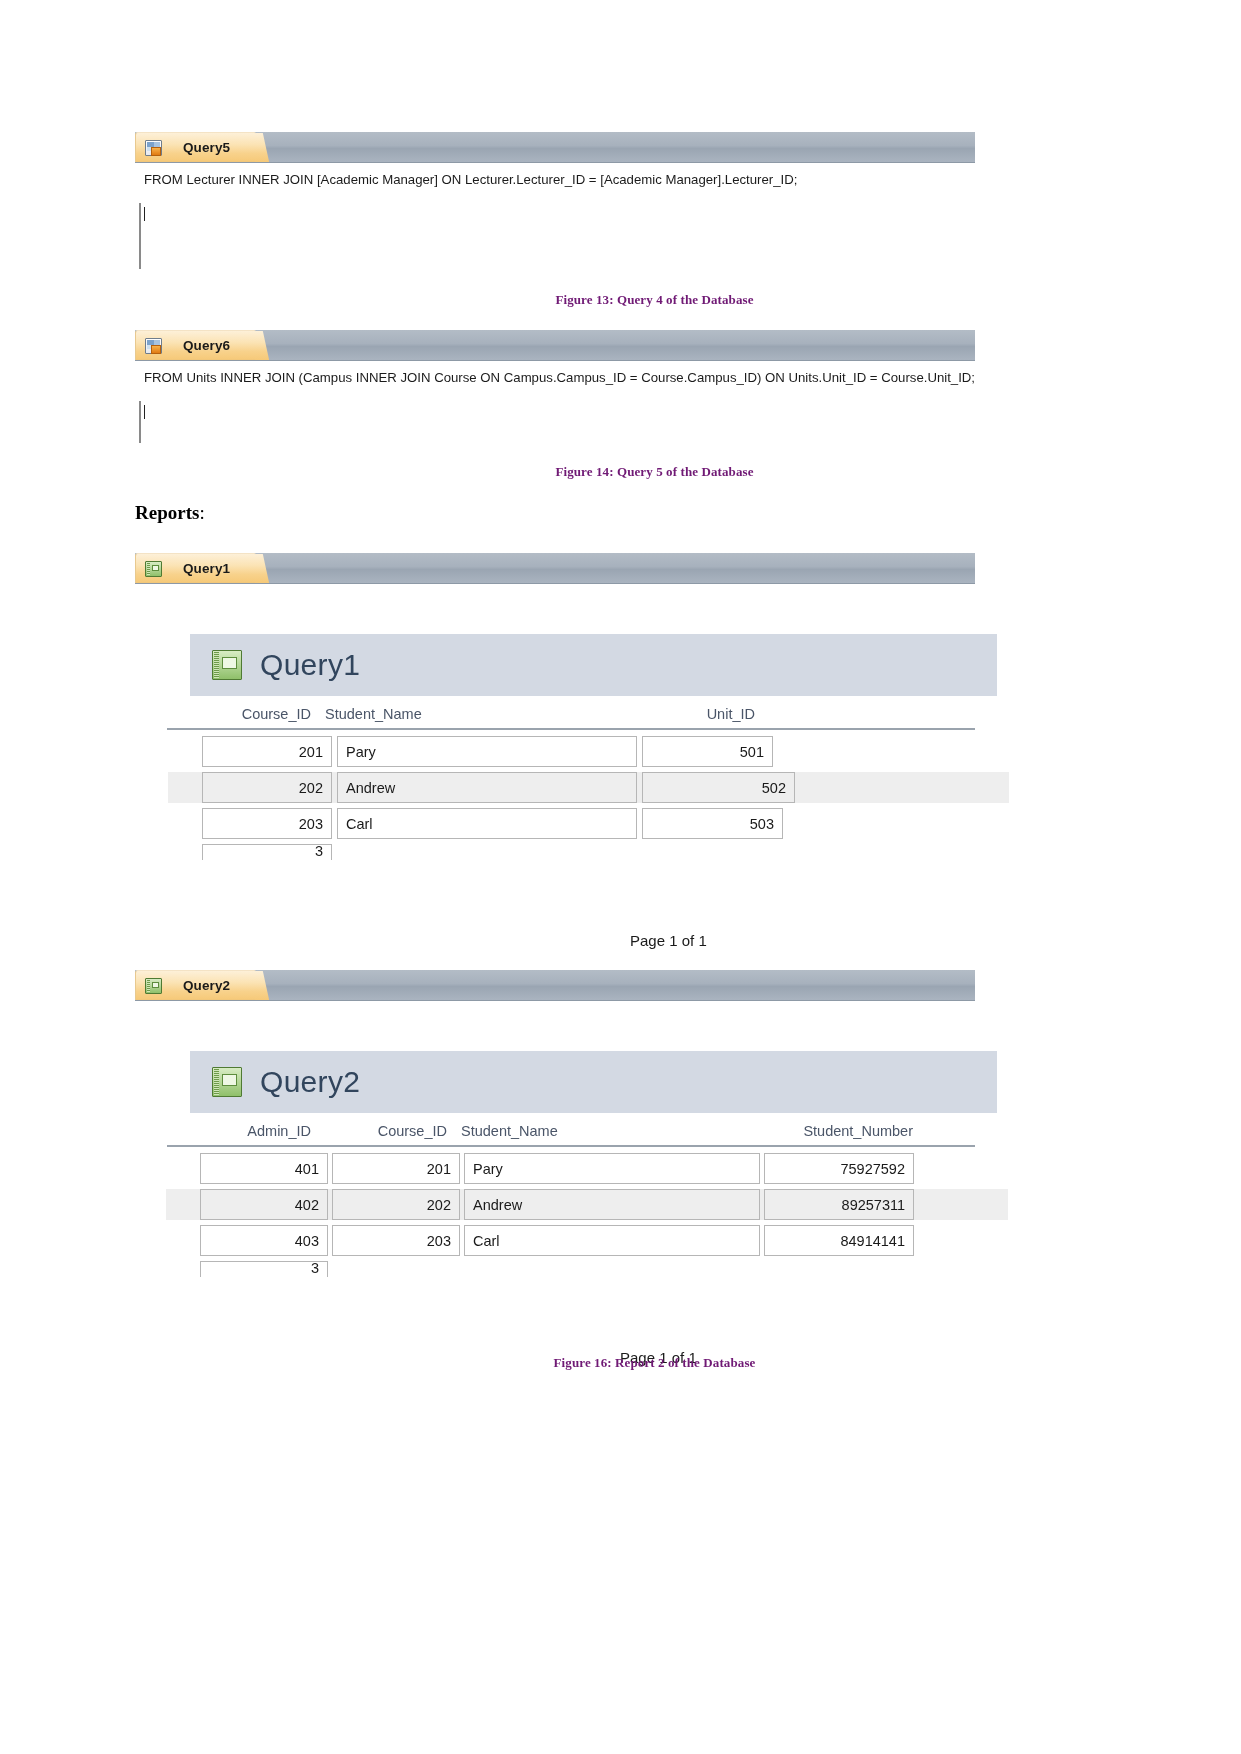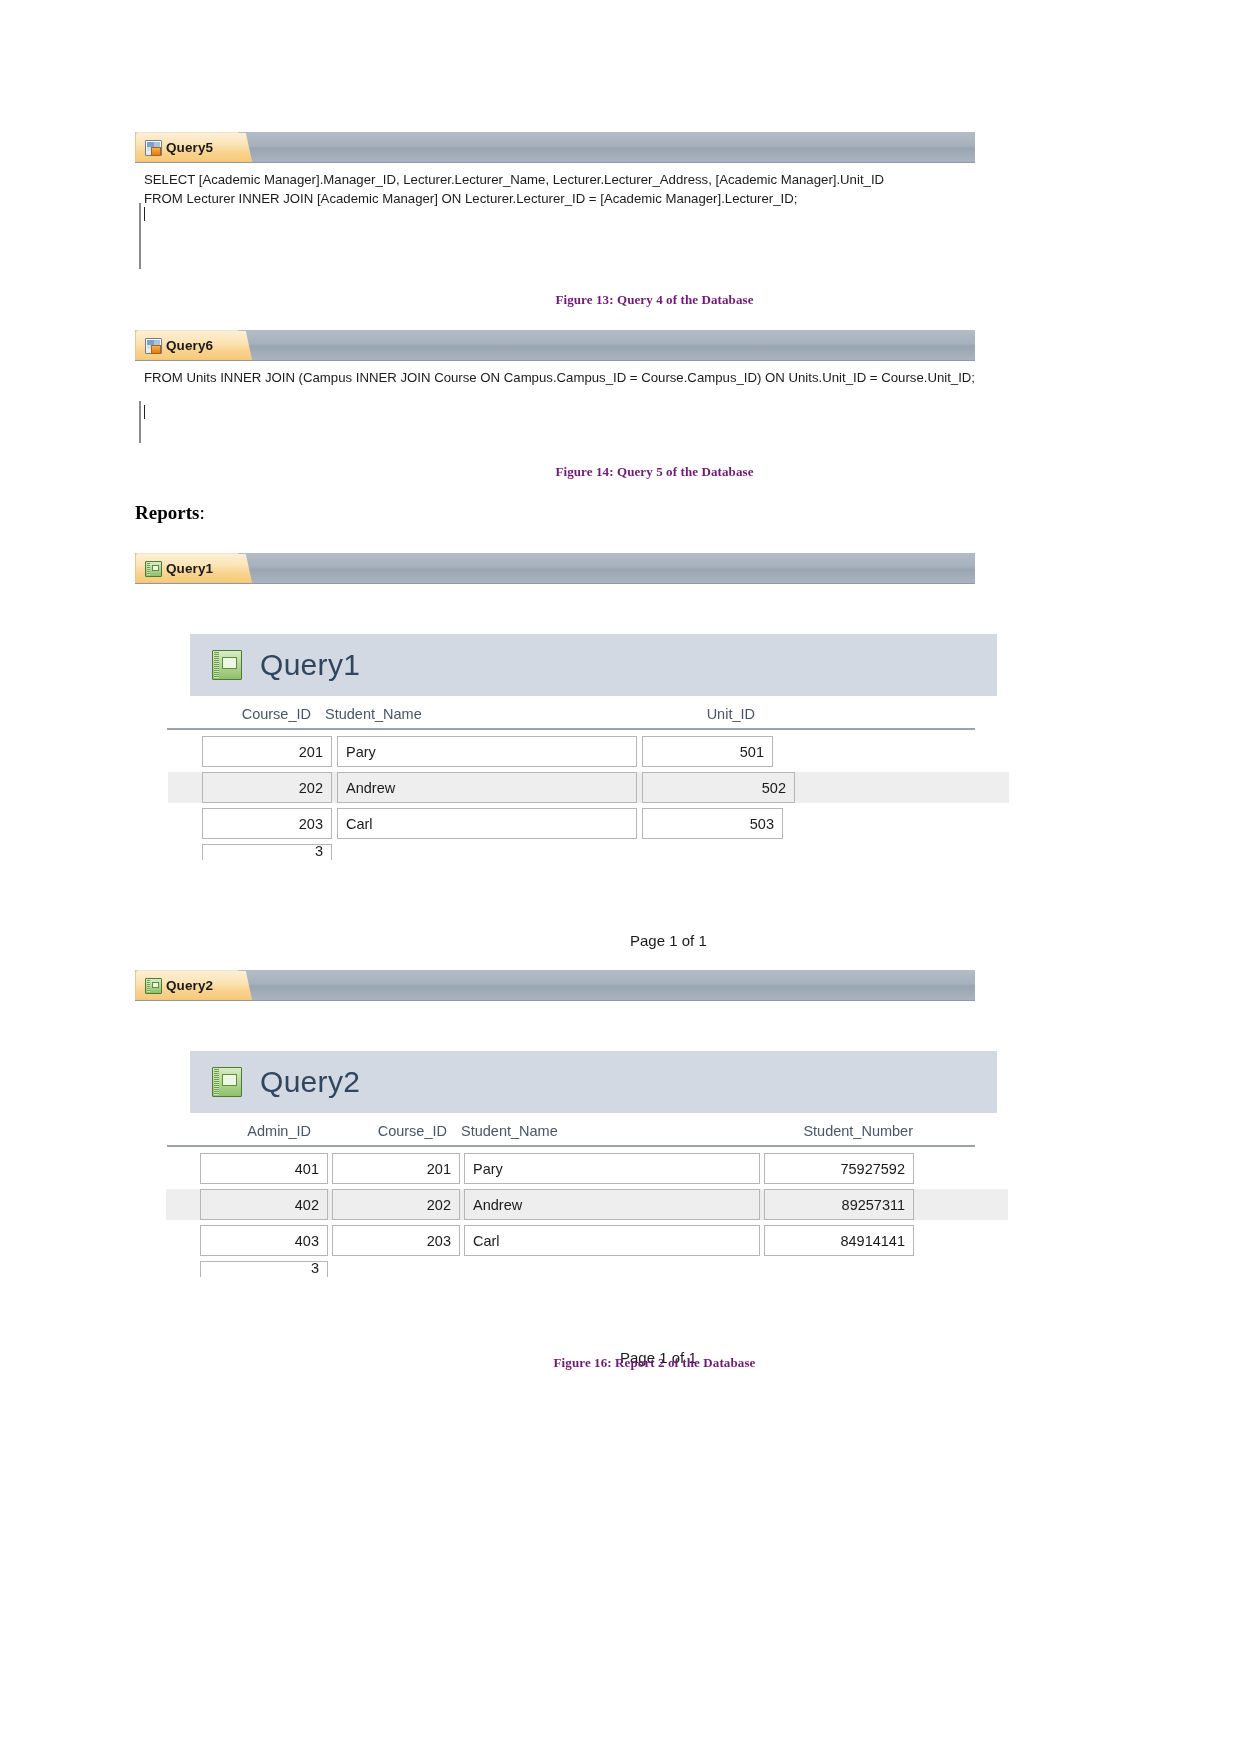--- a/index.html
+++ b/index.html
@@ -34,21 +34,21 @@
     height: 30px;
     background: linear-gradient(to bottom, #b3bcc6 0%, #a7b1bd 45%, #9aa5b2 55%, #aab4c0 100%);
     border-bottom: 1px solid #8d99a6;
     display: flex;
     align-items: stretch;
   }
   .tab {
     position: relative;
     display: flex;
     align-items: center;
-    gap: 4px;
+    gap: 21px;
     padding: 0 26px 0 9px;
     background: linear-gradient(to bottom, #fdf0d8 0%, #fbe3b4 40%, #f8d28c 70%, #f6c978 100%);
     border-top: 1px solid #f4e3c5;
     border-left: 1px solid #e8c98f;
     border-top-left-radius: 3px;
     border-top-right-radius: 2px;
     box-shadow: inset 0 -1px 0 #f2c77a;
   }
   .tab::after {
     content: "";
@@ -260,21 +260,20 @@
         <span class="ico ico-query">
           <span class="q-a"></span>
             <span class="q-b"></span>
             <span class="q-c"></span>
             <span class="q-d"></span>
         </span>
         <span class="tab-label">Query5</span>
       </div>
     </div>
     <div class="sql-body" style="height:110px;">
-      <div class="sql-text" style="border-left:none; margin-left:0; padding-left:9px;">SELECT [Academic Manager].Manager_ID, Lecturer.Lecturer_Name, Lecturer.Lecturer_Address, [Academic Manager].Unit_ID</div>
       <div class="sql-text" style="border-left:none; margin-left:0; padding-left:9px;">FROM Lecturer INNER JOIN [Academic Manager] ON Lecturer.Lecturer_ID = [Academic Manager].Lecturer_ID;</div>
       <div class="sql-text" style="border-left:none; margin-left:0; padding-left:9px; color:#000;">&nbsp;</div>
       <div class="sql-caret" style="left:9px; top:44px; height:14px;"></div>
       <div style="position:absolute; left:4px; top:40px; width:2px; height:66px; background:#8a8a8a;"></div>
     </div>
   </div>
   <div class="caption" style="top:292px;">Figure 13: Query 4 of the Database</div>
 
   <div class="access-window" style="left:135px; top:330px; width:840px; height:115px;">
     <div class="tabstrip">

